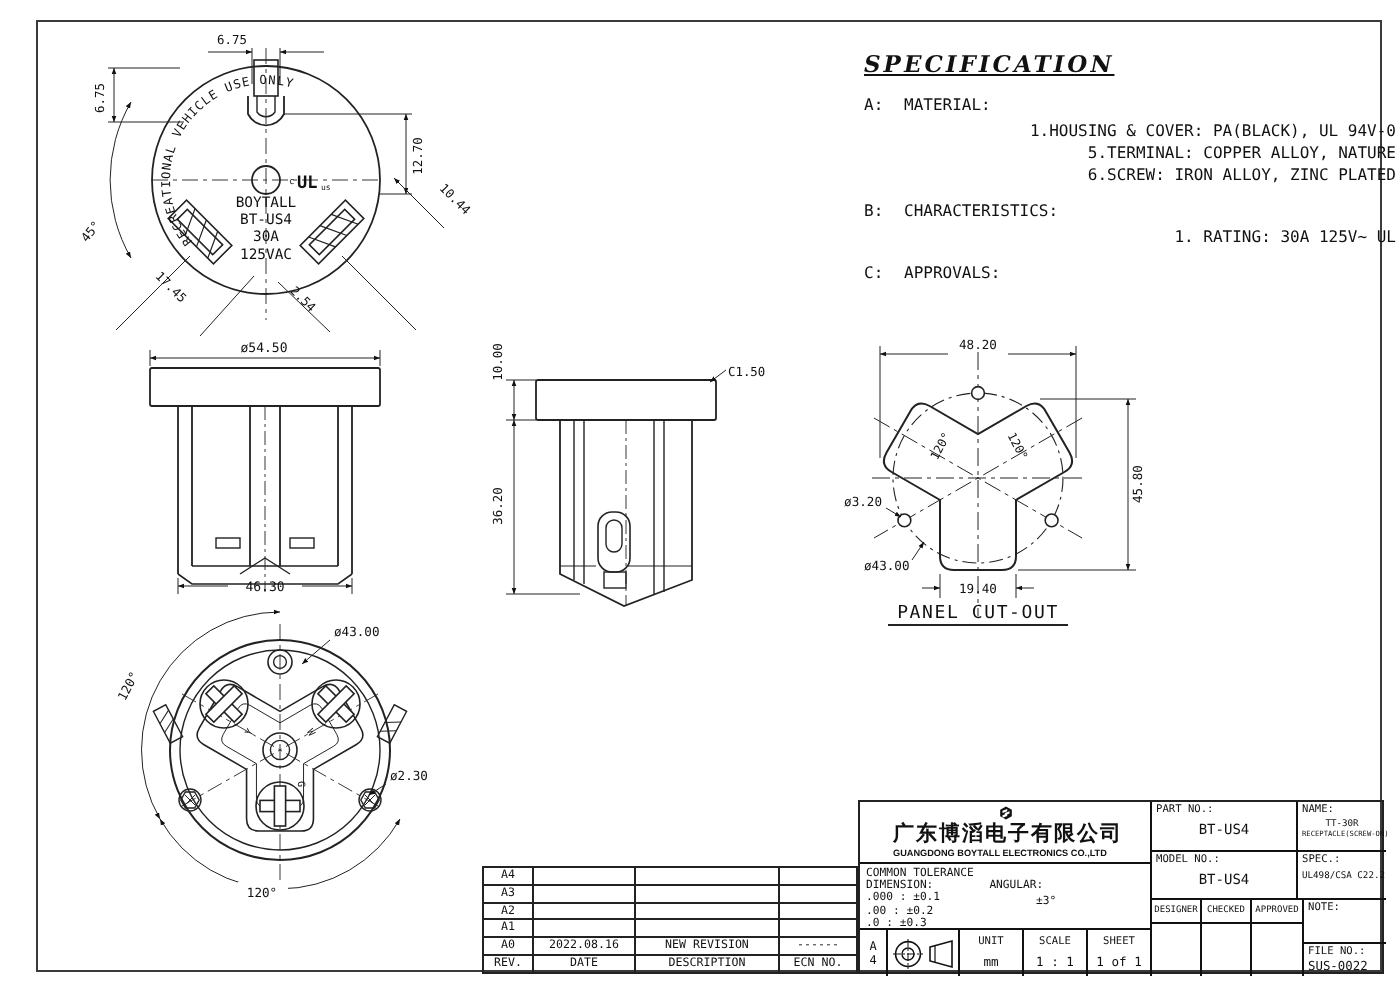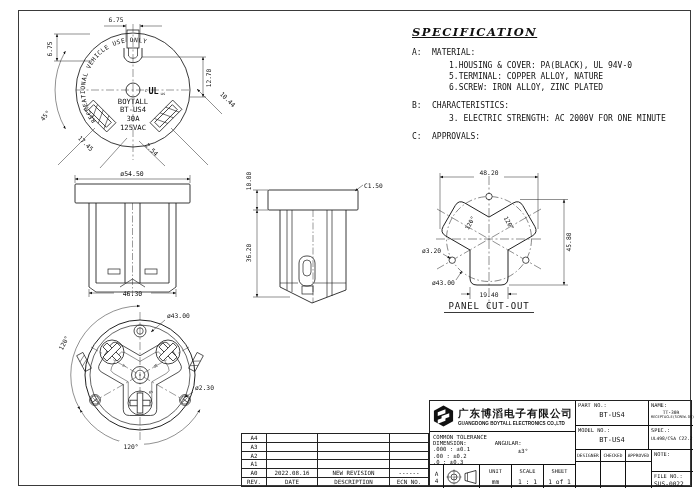--- a/index.html
+++ b/index.html
@@ -3,38 +3,38 @@
 <meta charset="utf-8">
 <style>
   html,body{margin:0;padding:0;background:#fff;}
   .sheet{position:relative;width:700px;height:495px;background:#fff;color:#111;
          font-family:"DejaVu Sans Mono",monospace;overflow:hidden;}
   .frame{position:absolute;left:18px;top:10px;width:673px;height:476px;border:1.2px solid #3a3a3a;box-sizing:border-box;}
   svg{position:absolute;left:0;top:0;}
   svg text{fill:#111;font-family:"DejaVu Sans Mono",monospace;}
 
   
-  .spec{position:absolute;left:412px;top:27px;width:266px;font-size:8px;line-height:11px;}
+  .spec{position:absolute;left:432px;top:27px;width:266px;font-size:8px;line-height:11px;}
   .spec-title{font-family:"DejaVu Serif",serif;font-style:italic;font-weight:bold;font-size:11.5px;
               text-decoration:underline;letter-spacing:1.5px;margin-bottom:9px;}
   .spec-head{display:flex;gap:7px;margin:7px 0 2px;}
   .spec-key{width:13px;}
-  .spec-item{margin-left:37px;white-space:nowrap;}
+  .spec-item{margin-left:10px;white-space:nowrap;text-align:right;}
 
   
   .rev-table{position:absolute;left:241px;top:433px;width:188px;height:54px;border:1px solid #222;
              box-sizing:border-box;display:flex;flex-direction:column;font-size:5.8px;}
   .rev-row{flex:1;display:flex;border-top:1px solid #222;}
   .rev-row:first-child{border-top:none;}
   .rev-row>div{display:flex;align-items:center;justify-content:center;border-right:1px solid #222;overflow:hidden;}
   .c-rev{width:24px;}.c-date{width:50px;}.c-desc{flex:1;}.c-ecn{width:38px;border-right:none!important;}
 
   
   .tb{position:absolute;left:429px;top:400px;width:263px;height:87px;border:1px solid #222;box-sizing:border-box;}
-  .tb .cell{position:absolute;box-sizing:border-box;border-color:#222;}
+  .tb .cell{position:absolute;box-sizing:border-box;border-color:#222;flex-direction:column;}
   .lbl{font-size:5.3px;}
   #tb-company{left:0;top:0;width:146px;height:31px;border-right:1px solid;border-bottom:1px solid;
               display:flex;align-items:center;padding:2px;}
   .co-txt{margin-left:3px;}
   .co-cn{font-family:"Liberation Sans",sans-serif;font-weight:bold;font-size:10.5px;letter-spacing:1px;white-space:nowrap;}
   .co-en{font-family:"Liberation Sans",sans-serif;font-weight:bold;font-size:4.6px;white-space:nowrap;}
   #tb-tol{left:0;top:31px;width:146px;height:33px;border-right:1px solid;border-bottom:1px solid;
           padding:2px 3px;font-size:5.6px;line-height:6.2px;}
   #tb-ang-val{position:absolute;left:88px;top:16px;}
   #tb-size{left:0;top:64px;width:14px;height:23px;border-right:1px solid;display:flex;flex-direction:column;
@@ -311,21 +311,21 @@
       </div>
       <div class="spec-item">1.HOUSING &amp; COVER: PA(BLACK), UL 94V-0</div>
       <div class="spec-item">5.TERMINAL: COPPER ALLOY, NATURE</div>
       <div class="spec-item">6.SCREW: IRON ALLOY, ZINC PLATED</div>
     </div>
     <div class="spec-sec">
       <div class="spec-head">
         <span class="spec-key">B:</span>
         <span>CHARACTERISTICS:</span>
       </div>
-      <div class="spec-item">3. ELECTRIC STRENGTH: AC 2000V FOR ONE MINUTE</div>
+      <div class="spec-item">1. RATING: 30A 125V~ UL</div>
     </div>
     <div class="spec-sec">
       <div class="spec-head">
         <span class="spec-key">C:</span>
         <span>APPROVALS:</span>
       </div>
     </div>
   </div>
 
   <div class="rev-table">

